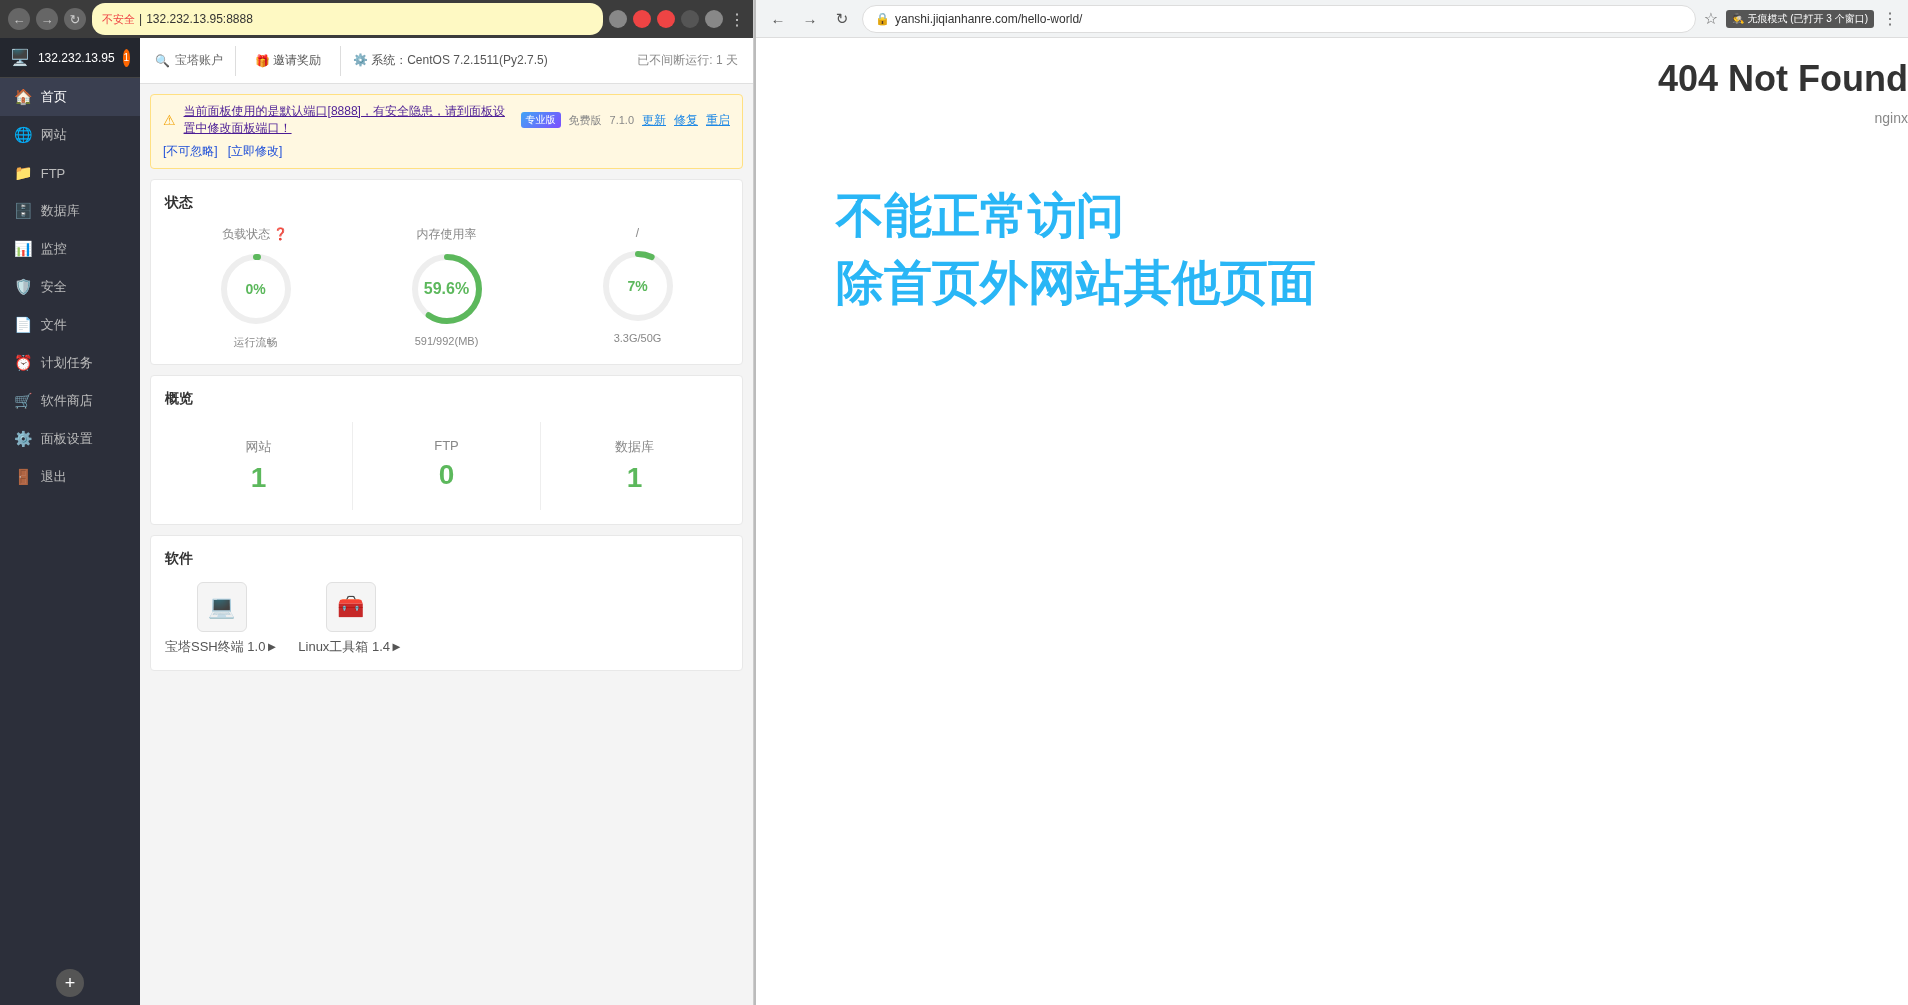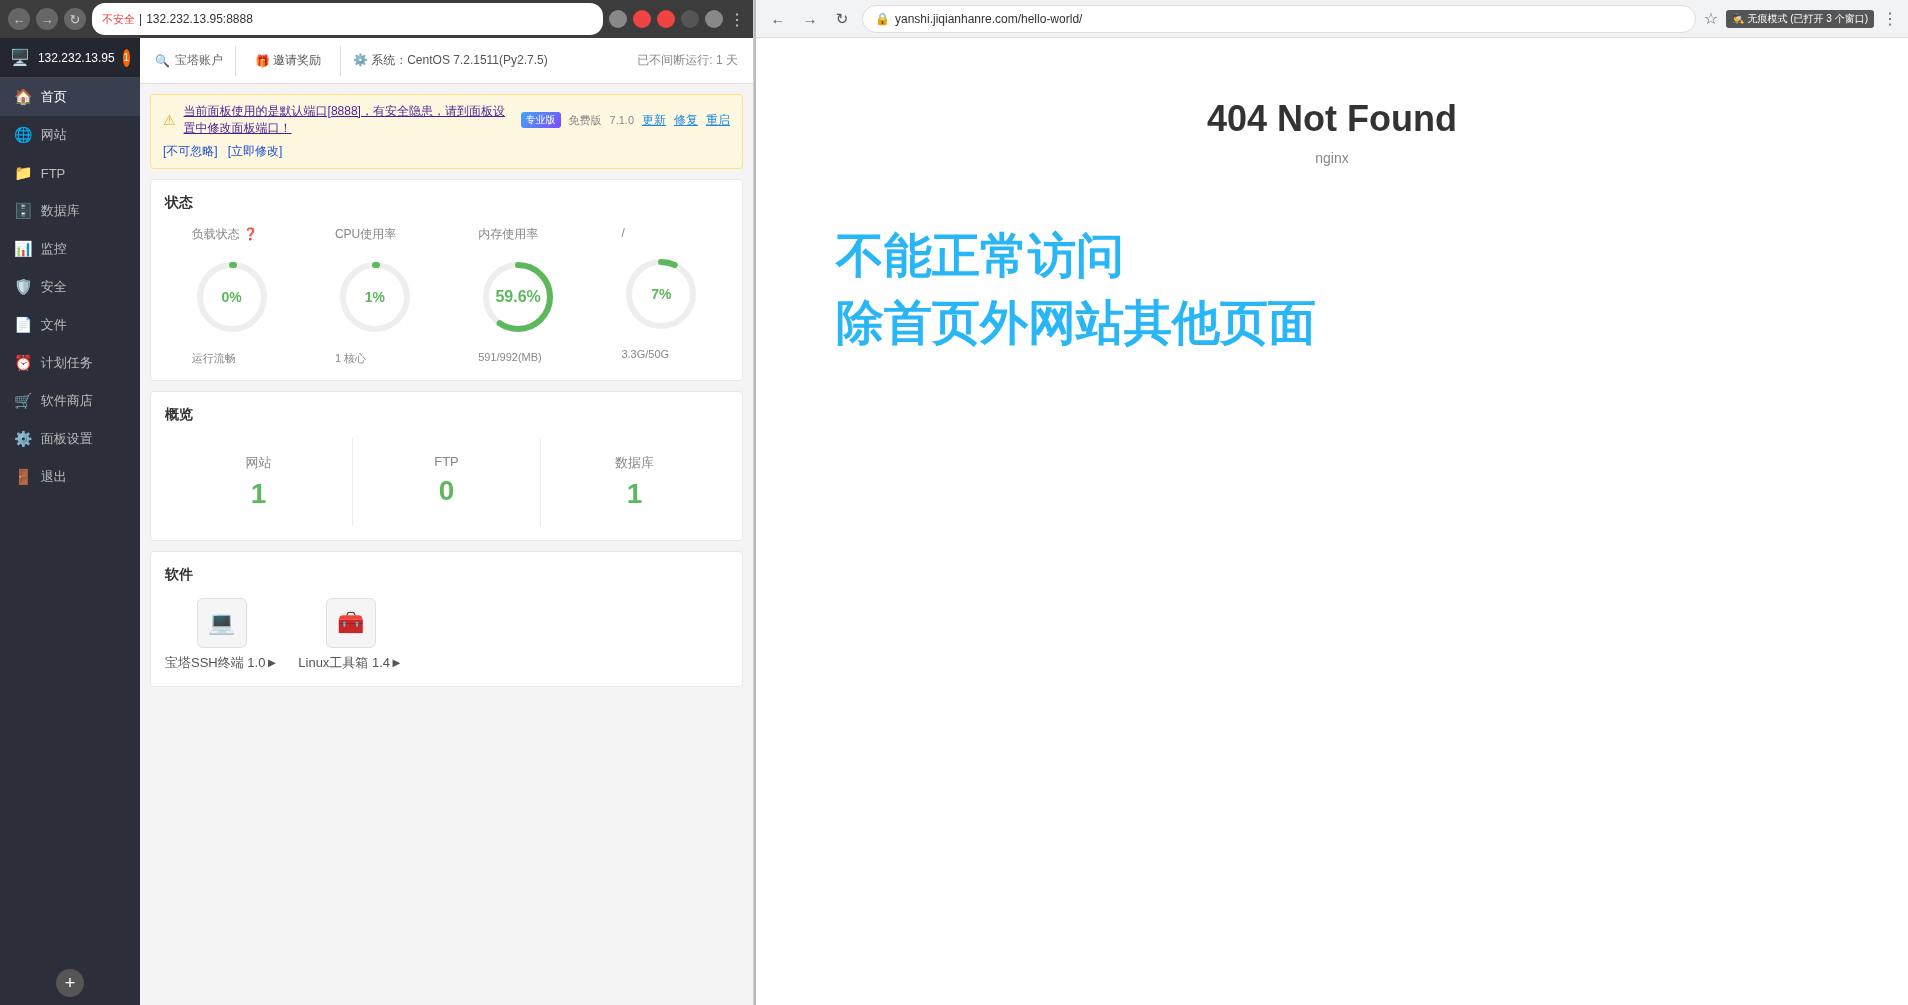--- a/index.html
+++ b/index.html
@@ -2,21 +2,21 @@
 <html><head>
   <meta charset="utf-8">
   <style>
     * { margin: 0; padding: 0; box-sizing: border-box; }
     body { font-family: 'Microsoft YaHei', Arial, sans-serif; display: flex; width: 1908px; height: 1005px; overflow: hidden; background: #f0f0f0; }
 
     
     .left-browser { width: 754px; height: 1005px; background: #fff; display: flex; flex-direction: column; border-right: 1px solid #ccc; }
     .browser-chrome { background: #3c3c3c; height: 38px; display: flex; align-items: center; padding: 0 8px; gap: 6px; }
     .nav-btn { width: 22px; height: 22px; border-radius: 50%; border: none; background: #666; color: #ccc; font-size: 13px; cursor: pointer; display: flex; align-items: center; justify-content: center; }
-    .address-bar { flex: 1; height: 26px; background: #ffffff; border-radius: 13px; display: flex; align-items: center; padding: 16px 10px; font-size: 12px; color: #333; gap: 4px; }
+    .address-bar { flex: 1; height: 26px; background: #fef9c3; border-radius: 13px; display: flex; align-items: center; padding: 16px 10px; font-size: 12px; color: #333; gap: 4px; }
     .address-bar .insecure { color: #e44; font-size: 11px; }
     .browser-icons { display: flex; gap: 6px; align-items: center; }
     .browser-icon-dot { width: 18px; height: 18px; border-radius: 50%; background: #888; }
     .browser-icon-dot.red { background: #e44; }
     .browser-icon-dot.dark { background: #555; }
     .browser-menu { color: #ccc; font-size: 16px; cursor: pointer; }
 
     
     .left-panel { display: flex; flex: 1; overflow: hidden; }
 
@@ -51,21 +51,21 @@
     .alert-link { color: #1e88e5; cursor: pointer; text-decoration: underline; }
     .alert-actions { display: flex; gap: 10px; font-size: 12px; }
     .alert-action { color: #1d4ed8; cursor: pointer; }
 
     
     .section { margin: 10px; background: #fff; border-radius: 4px; border: 1px solid #e8e8e8; padding: 14px; }
     .section-title { font-size: 14px; color: #333; font-weight: bold; margin-bottom: 14px; }
 
     
     .status-grid { display: flex; gap: 10px; justify-content: space-around; }
-    .status-item { display: flex; flex-direction: column; gap: 14px; }
+    .status-item { display: flex; flex-direction: column; align-items: center; gap: 6px; }
     .status-label { font-size: 12px; color: #888; }
     .status-sub { font-size: 11px; color: #888; }
 
     
     .overview-grid { display: flex; gap: 0; }
     .overview-item { flex: 1; text-align: center; padding: 16px 10px; border-right: 1px solid #eee; }
     .overview-item:last-child { border-right: none; }
     .overview-count { font-size: 28px; color: #5cb85c; font-weight: bold; margin-top: 6px; }
     .overview-name { font-size: 13px; color: #888; }
 
@@ -79,21 +79,21 @@
     .right-browser { flex: 1; background: #fff; display: flex; flex-direction: column; }
     .right-chrome { background: #f1f3f4; height: 38px; display: flex; align-items: center; padding: 0 10px; gap: 8px; border-bottom: 1px solid #ddd; }
     .right-nav-btn { width: 24px; height: 24px; border-radius: 50%; border: none; background: transparent; color: #555; font-size: 15px; cursor: pointer; display: flex; align-items: center; justify-content: center; }
     .right-address { flex: 1; height: 28px; background: #fff; border-radius: 14px; border: 1px solid #ddd; display: flex; align-items: center; padding: 0 12px; font-size: 12px; color: #333; gap: 5px; }
     .right-address .lock-icon { color: #555; font-size: 12px; }
     .right-browser-icons { display: flex; gap: 8px; align-items: center; }
     .right-browser-icon { font-size: 16px; color: #666; cursor: pointer; }
     .incognito-badge { background: #555; color: #fff; font-size: 10px; padding: 2px 6px; border-radius: 3px; display: flex; align-items: center; gap: 3px; }
 
     
-    .not-found-page { flex: 1; display: flex; flex-direction: column; align-items: center; padding-top: 60px; background: #fff; }
+    .not-found-page { flex: 1; display: flex; flex-direction: column; align-items: flex-end; padding-top: 20px; background: #fff; }
     .not-found-title { font-size: 36px; font-weight: bold; color: #333; margin-bottom: 10px; }
     .not-found-sub { font-size: 14px; color: #888; margin-bottom: 56px; }
     .not-found-chinese { font-size: 48px; color: #29b6f6; font-weight: bold; line-height: 1.4; text-align: left; padding-left: 80px; align-self: flex-start; }
 
     .circle-wrapper { position: relative; width: 80px; height: 80px; display: flex; align-items: center; justify-content: center; }
     .circle-wrapper svg { position: absolute; top: 0; left: 0; }
     .circle-inner-text { position: relative; z-index: 2; font-size: 14px; font-weight: bold; color: #5cb85c; }
 
     .divider-vertical { width: 1px; background: #ddd; height: 30px; }
 
@@ -234,31 +234,20 @@
             <div class="circle-wrapper">
               <svg width="80" height="80">
                 <circle cx="40" cy="40" r="32" fill="none" stroke="#eee" stroke-width="6"></circle>
                 <circle cx="40" cy="40" r="32" fill="none" stroke="#5cb85c" stroke-width="6" stroke-dasharray="2.01 200" stroke-linecap="round" transform="rotate(-90 40 40)"></circle>
               </svg>
               <span class="circle-inner-text">0%</span>
             </div>
             <span class="status-sub">运行流畅</span>
           </div>
 
-          <div class="status-item">
-            <span class="status-label">CPU使用率</span>
-            <div class="circle-wrapper">
-              <svg width="80" height="80">
-                <circle cx="40" cy="40" r="32" fill="none" stroke="#eee" stroke-width="6"></circle>
-                <circle cx="40" cy="40" r="32" fill="none" stroke="#5cb85c" stroke-width="6" stroke-dasharray="2.01 200" stroke-linecap="round" transform="rotate(-90 40 40)"></circle>
-              </svg>
-              <span class="circle-inner-text">1%</span>
-            </div>
-            <span class="status-sub">1 核心</span>
-          </div>
 
           <div class="status-item">
             <span class="status-label">内存使用率</span>
             <div class="circle-wrapper">
               <svg width="80" height="80">
                 <circle cx="40" cy="40" r="32" fill="none" stroke="#eee" stroke-width="6"></circle>
                 <circle cx="40" cy="40" r="32" fill="none" stroke="#5cb85c" stroke-width="6" stroke-dasharray="119.9 200" stroke-linecap="round" transform="rotate(-90 40 40)"></circle>
               </svg>
               <span class="circle-inner-text" style="font-size:16px;">59.6%</span>
             </div>

